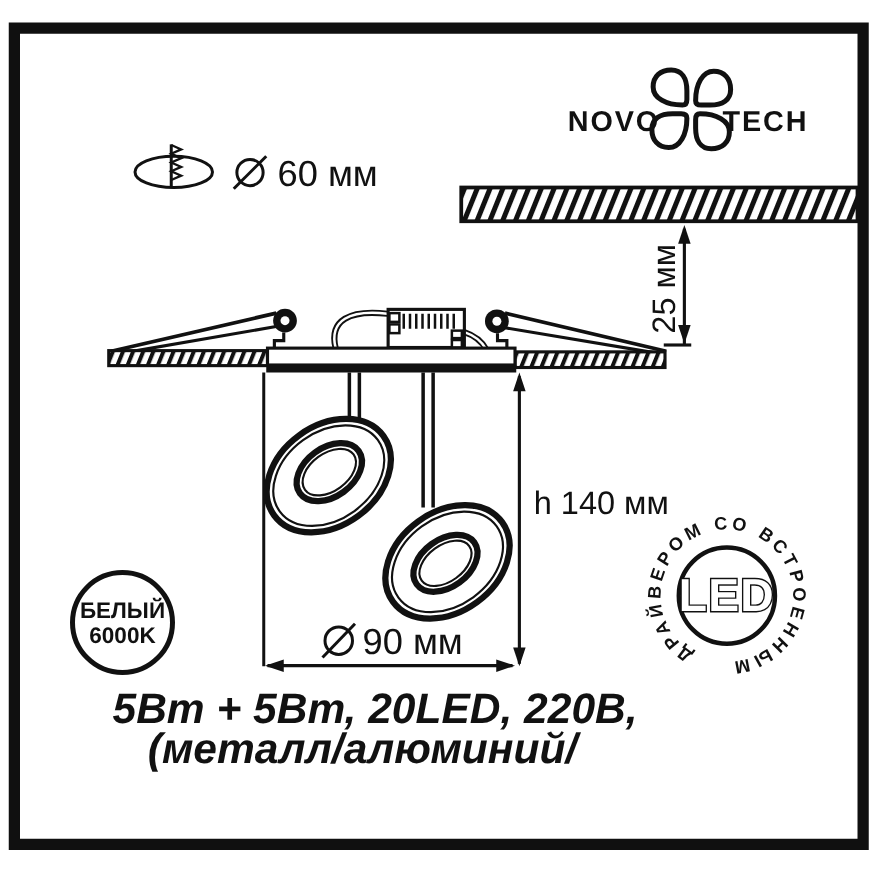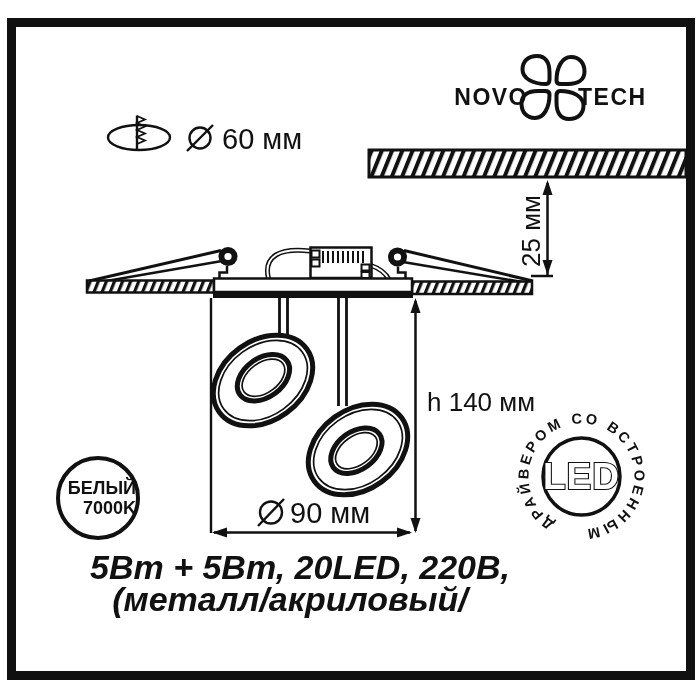--- a/index.html
+++ b/index.html
@@ -18,21 +18,21 @@
   .logo-text { font-size:23px; font-weight:bold; letter-spacing:1.5px; fill:#111; }
   .dim-text  { font-size:26px; fill:#111; }
   .dim-text-lg { font-size:29px; fill:#111; }
   .stamp-ring-text { font-size:14.5px; font-weight:bold; letter-spacing:3.2px; fill:#111; }
   .stamp-led-text  { font-size:37px; font-weight:bold; letter-spacing:1px;
                      fill:#ffffff; stroke:#111; stroke-width:2.2px; paint-order:stroke fill; }
 
   .badge {
     position:absolute; left:56px; top:456px; width:84px; height:84px;
     border:4px solid #111; border-radius:50%; box-sizing:border-box;
-    display:flex; flex-direction:column; align-items:flex-end; justify-content:center;
+    display:flex; flex-direction:column; align-items:center; justify-content:center;
     font-weight:bold; font-size:18px; line-height:20px; text-align:center;
   }
   .caption {
     position:absolute; left:90px; top:551px; width:400px; text-align:center;
     font-weight:bold; font-style:italic; font-size:34px; line-height:32px;
     white-space:nowrap;
   }
 </style>
 </head>
 <body>
@@ -163,21 +163,21 @@
       <circle cx="581.5" cy="476.5" r="38.5" fill="#ffffff" stroke="#111" stroke-width="3.5"></circle>
       <text class="stamp-led-text" x="581.5" y="489" text-anchor="middle">LED</text>
       <text class="stamp-ring-text">
         <textPath href="#ringPath">ДРАЙВЕРОМ СО ВСТРОЕННЫМ</textPath>
       </text>
     </g>
   </svg>
 
   <div class="badge">
     <div>БЕЛЫЙ</div>
-    <div>7000K</div>
+    <div>6000K</div>
   </div>
 
   <div class="caption">
     <div>5Вт + 5Вт, 20LED, 220В,</div>
-    <div>(металл/акриловый/</div>
+    <div>(металл/алюминий/</div>
   </div>
 
 </div>
 
 </body></html>

